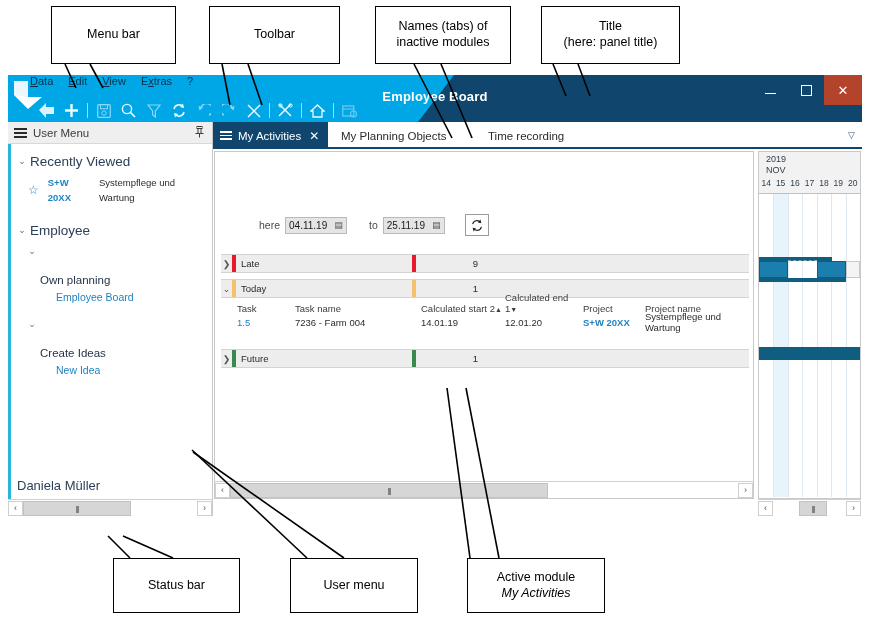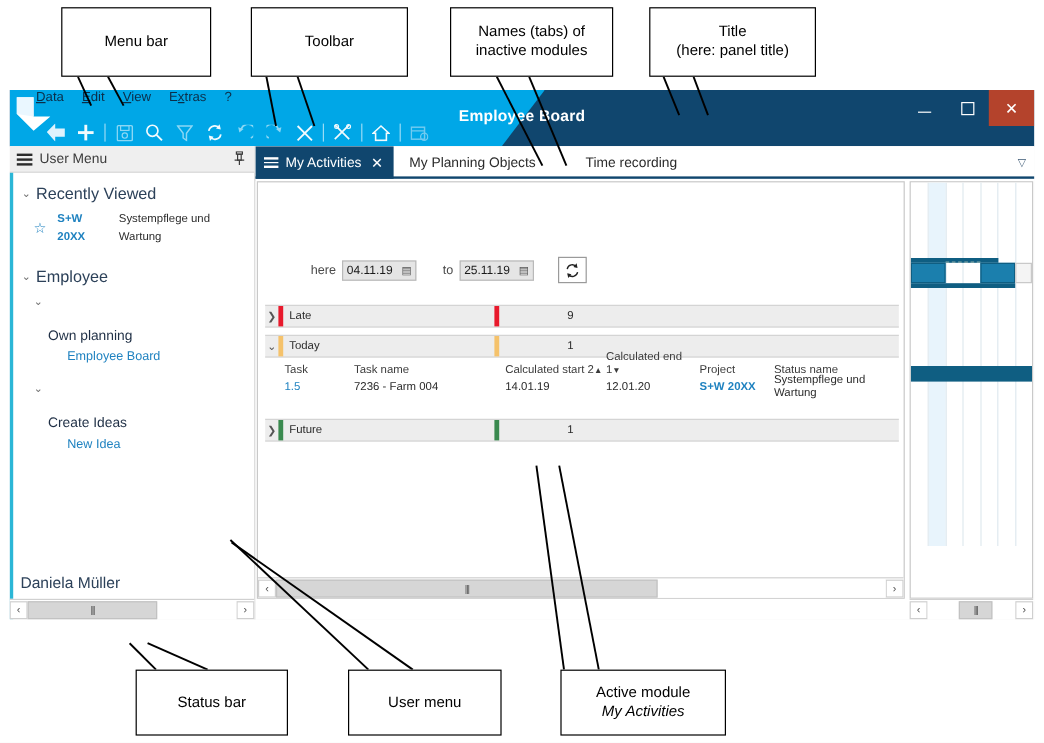--- a/index.html
+++ b/index.html
@@ -510,21 +510,21 @@
               <span class="c-risk"></span>
               <span class="c-opp"></span>
             </div>
 
             <div class="sub-head">
               <span class="s-task">Task</span>
               <span class="s-name">Task name</span>
               <span class="s-start"><span>Calculated start 2</span><span class="sortarr">▲</span></span>
               <span class="s-end"><span>Calculated end 1</span><span class="sortarr">▼</span></span>
               <span class="s-proj">Project</span>
-              <span class="s-pname">Status name</span>
+              <span class="s-pname">Project name</span>
             </div>
             <div class="sub-row">
               <span class="s-task blue">1.5</span>
               <span class="s-name">7236 - Farm 004</span>
               <span class="s-start">14.01.19</span>
               <span class="s-end">12.01.20</span>
               <span class="s-proj bluebold">S+W 20XX</span>
               <span class="s-pname">Systempflege und Wartung</span>
             </div>
 
@@ -545,20 +545,33 @@
           <div class="hscroll" style="width:538px;">
             <div class="arw">‹</div>
             <div class="track">
               <div class="thumb" style="left:0;width:318px;">|||</div>
             </div>
             <div class="arw">›</div>
           </div>
         </div>
 
         <div class="gantt">
+          <div class="gantt-head">
+            <span class="yr">2019</span>
+            <span class="mo">NOV</span>
+            <span class="days">
+              <span>14</span>
+              <span>15</span>
+              <span>16</span>
+              <span>17</span>
+              <span>18</span>
+              <span>19</span>
+              <span>20</span>
+            </span>
+          </div>
           <div class="gantt-body">
             <div class="todaycol"></div>
             <div class="gantt-vline" style="left:14.3%"></div>
             <div class="gantt-vline" style="left:28.6%"></div>
             <div class="gantt-vline" style="left:42.9%"></div>
             <div class="gantt-vline" style="left:57.2%"></div>
             <div class="gantt-vline" style="left:71.5%"></div>
             <div class="gantt-vline" style="left:85.8%"></div>
 
             <div class="gantt-bars">

